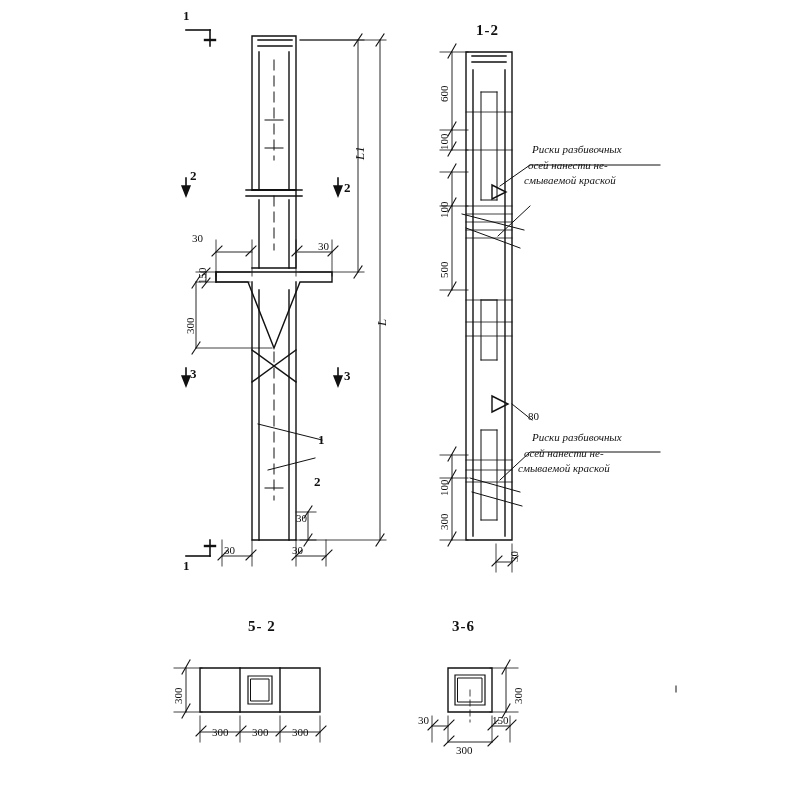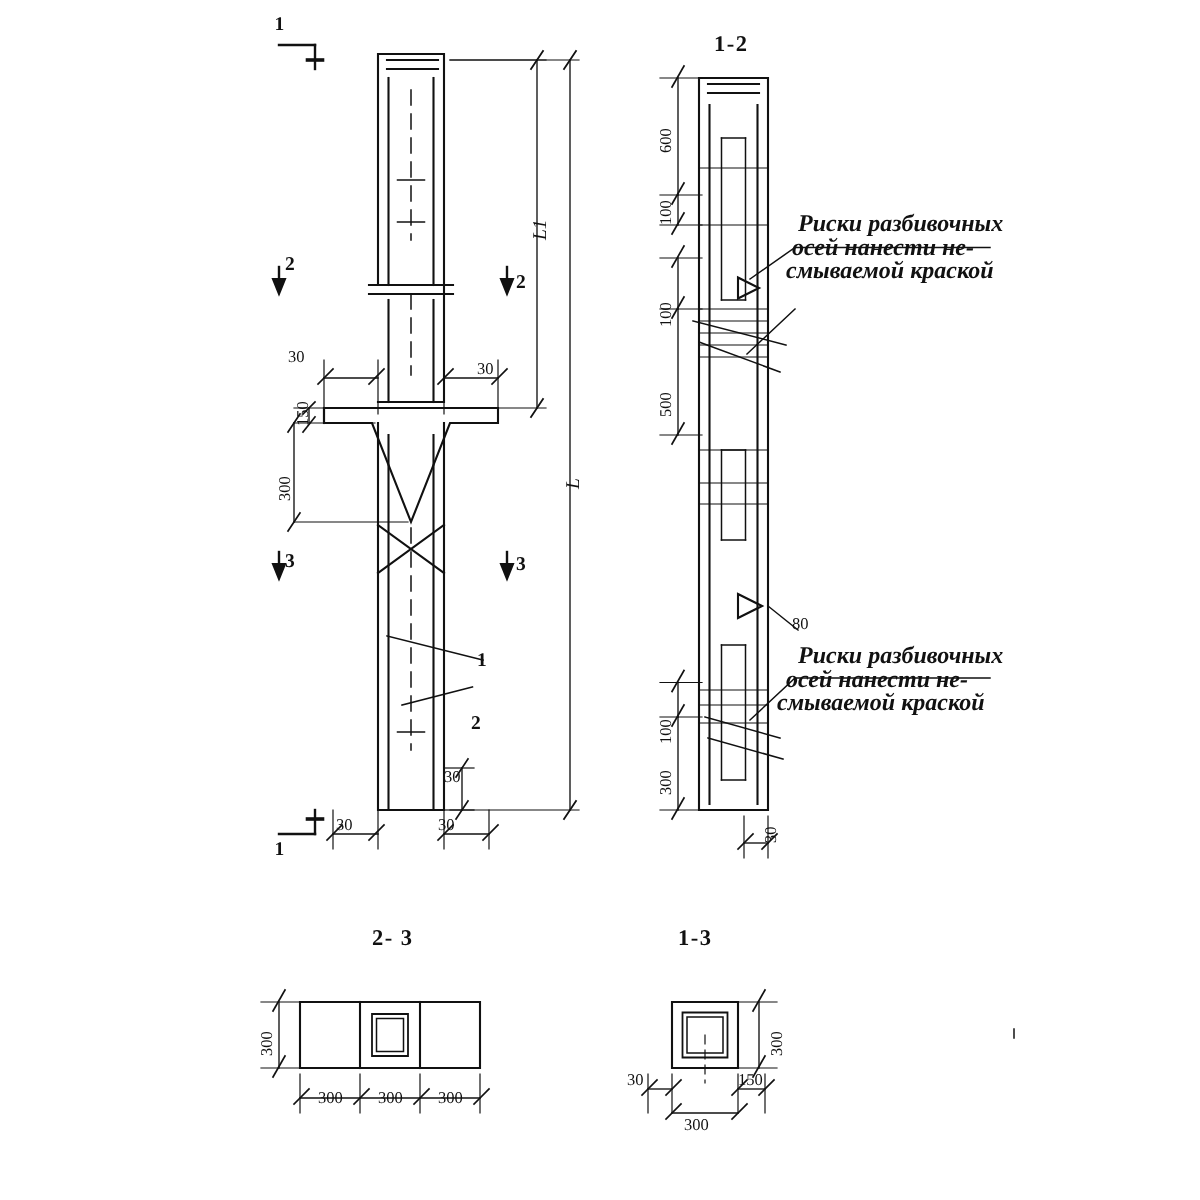--- a/index.html
+++ b/index.html
@@ -4,21 +4,21 @@
 <style>
   html,body{margin:0;padding:0;background:#ffffff;}
   body{width:800px;height:800px;position:relative;overflow:hidden;
        font-family:"Liberation Serif", serif;color:#111;}
   .stage{position:absolute;left:0;top:0;width:800px;height:800px;}
   svg.draw{position:absolute;left:0;top:0;width:800px;height:800px;}
   .lbl{position:absolute;font-family:"Liberation Serif",serif;color:#111;white-space:nowrap;}
   .sec-title{font-size:15px;font-weight:700;letter-spacing:1px;}
   .dim{font-size:11px;}
   .dim-v{font-size:11px;transform-origin:0 0;}
-  .note{font-size:16px;font-style:italic;font-weight:700;line-height:15px;}
+  .note{font-size:11px;font-style:italic;font-weight:400;line-height:15px;}
   .mark{font-size:13px;font-weight:700;}
 </style>
 </head>
 <body>
 
 <div class="stage">
 
   <svg class="draw" viewBox="0 0 800 800">
     <g fill="none" stroke="#111" stroke-width="1.4" stroke-linecap="square">
 
@@ -245,22 +245,22 @@
       <path d="M490 712 L518 712" stroke-width="0.8"></path>
       <path d="M506 668 L506 712" stroke-width="0.9"></path>
       <path d="M502 674 L510 660" stroke-width="1.1"></path>
       <path d="M502 718 L510 704" stroke-width="1.1"></path>
 
       <path d="M676 686 L676 692" stroke-width="1"></path>
     </g>
   </svg>
 
   <div class="lbl sec-title" style="left:476px;top:22px;">1-2</div>
-  <div class="lbl sec-title" style="left:248px;top:618px;">2- 3</div>
-  <div class="lbl sec-title" style="left:452px;top:618px;">1-3</div>
+  <div class="lbl sec-title" style="left:248px;top:618px;">5- 2</div>
+  <div class="lbl sec-title" style="left:452px;top:618px;">3-6</div>
 
   <div class="lbl mark" style="left:183px;top:8px;">1</div>
   <div class="lbl mark" style="left:183px;top:558px;">1</div>
   <div class="lbl mark" style="left:190px;top:168px;">2</div>
   <div class="lbl mark" style="left:344px;top:180px;">2</div>
   <div class="lbl mark" style="left:190px;top:366px;">3</div>
   <div class="lbl mark" style="left:344px;top:368px;">3</div>
 
   <div class="lbl mark" style="left:318px;top:432px;">1</div>
   <div class="lbl mark" style="left:314px;top:474px;">2</div>

